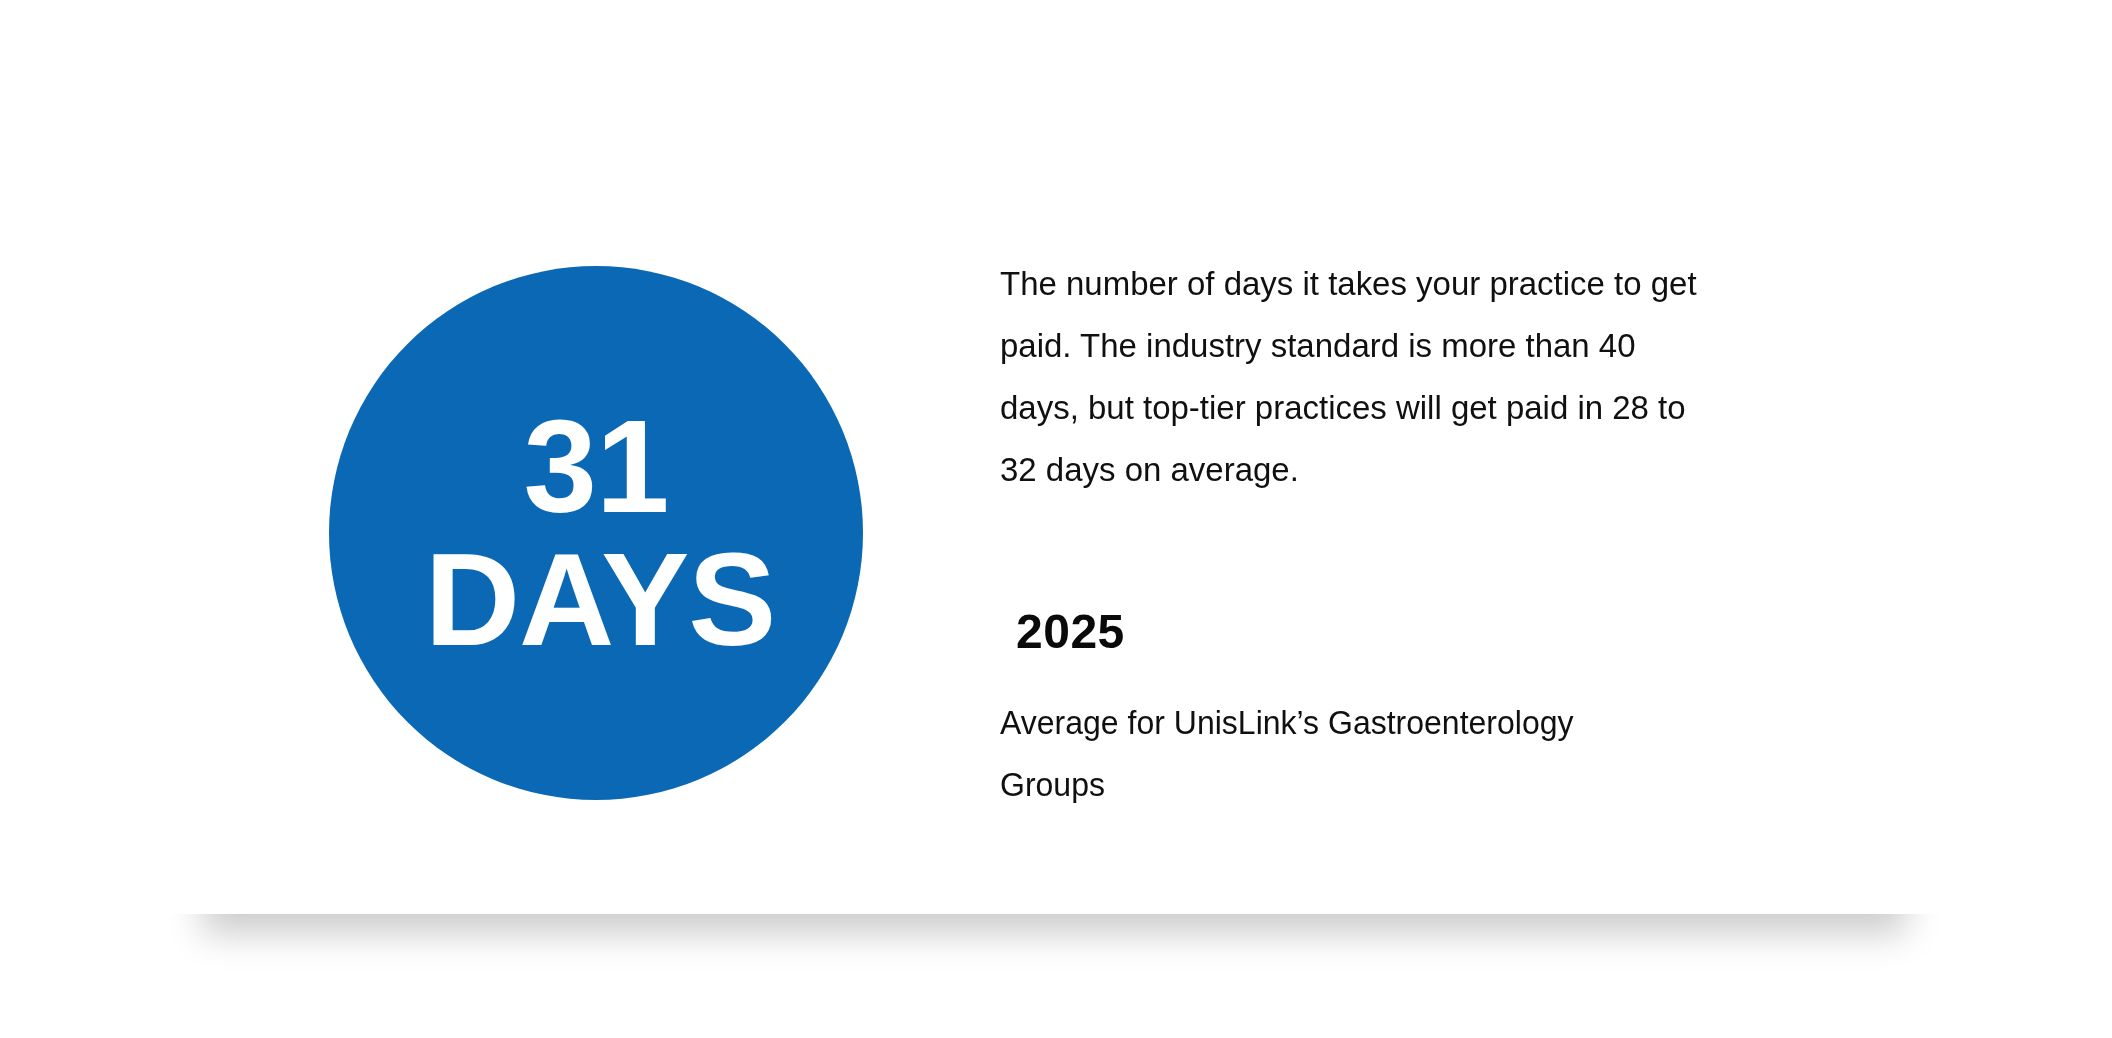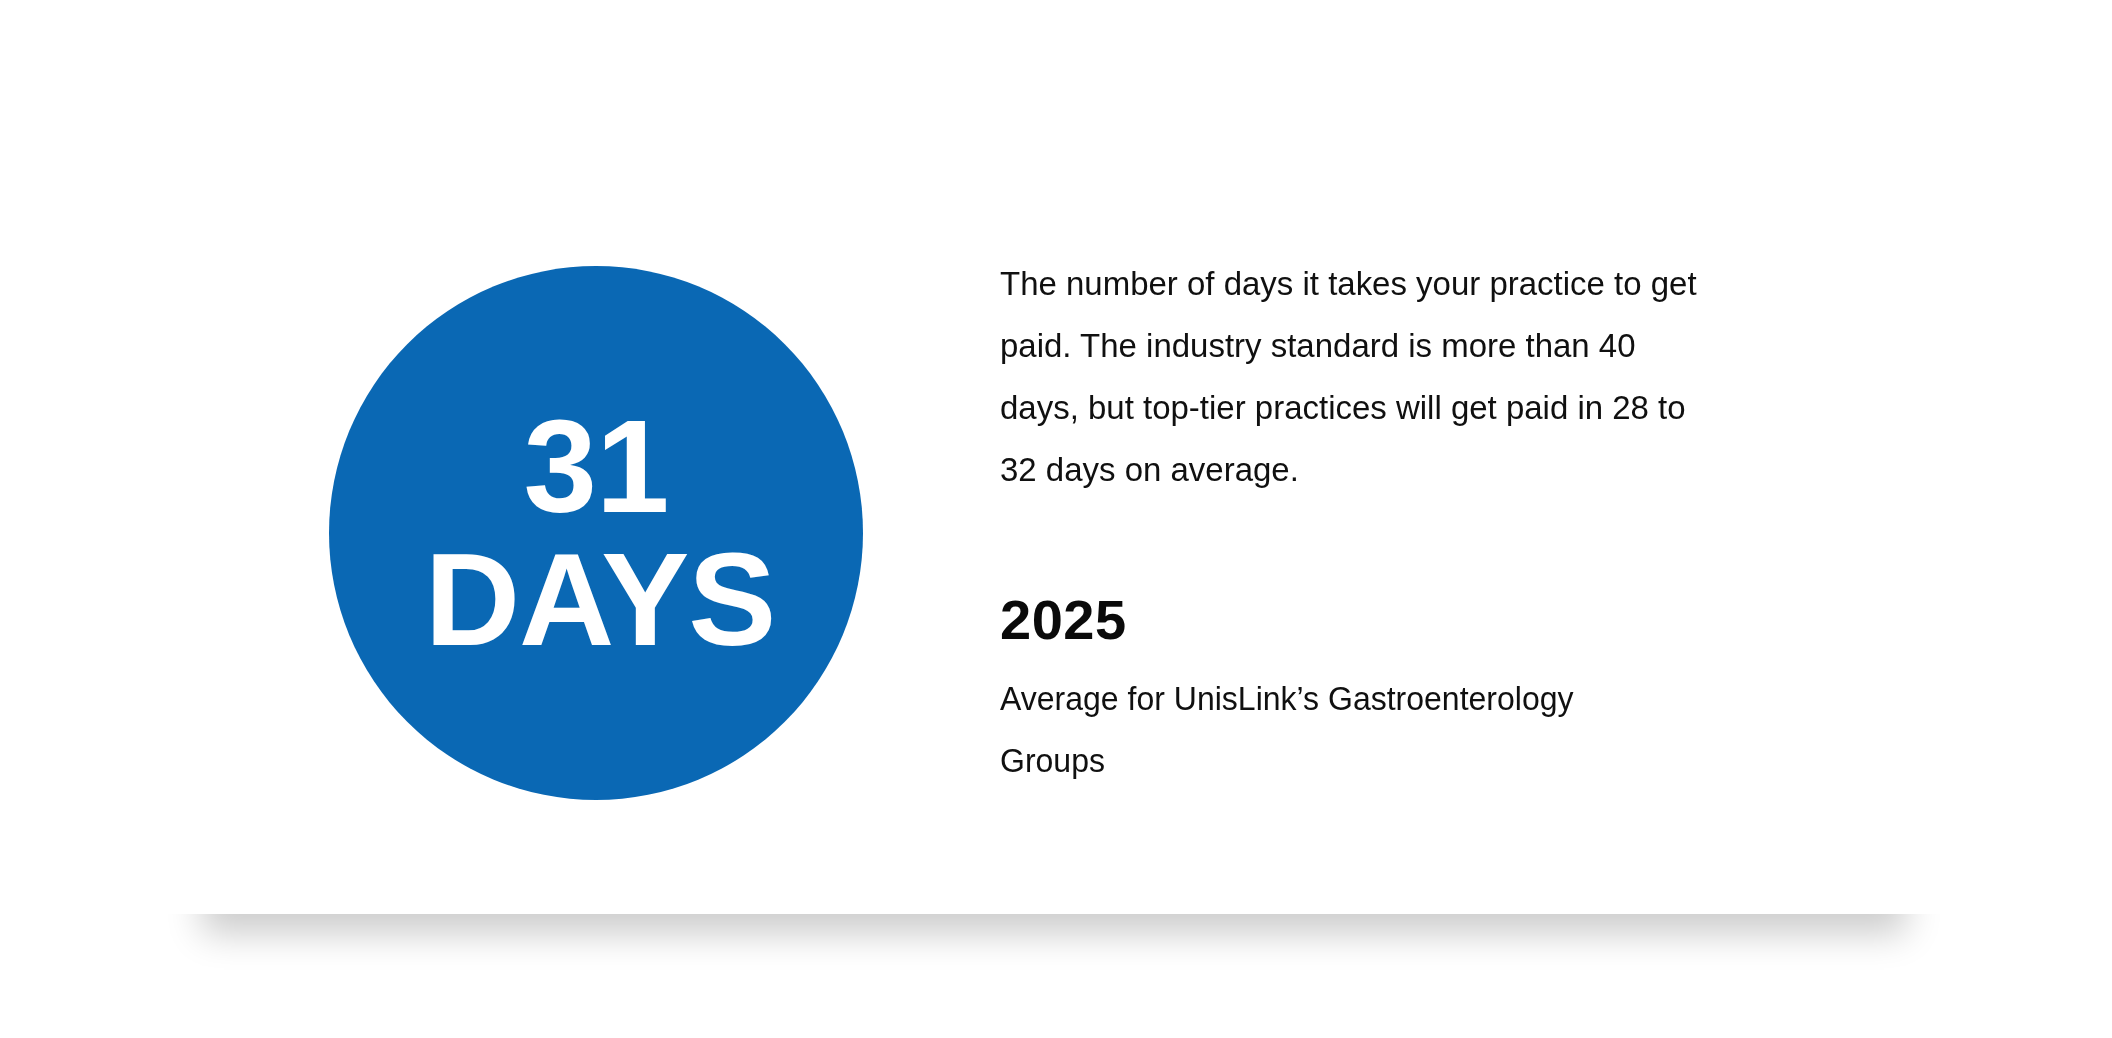--- a/index.html
+++ b/index.html
@@ -113,24 +113,24 @@
     line-height: 62px;
     color: #101010;
     margin: 0;
     transform: scaleX(0.97);
     transform-origin: left top;
   }
 
   .year {
     font-family: "Liberation Sans", sans-serif;
     font-weight: 700;
-    font-size: 56px;
+    font-size: 48px;
     line-height: 1;
     color: #0a0a0a;
-    margin: 0;
+    margin: 16px;
     padding-top: 92px;
     letter-spacing: 0.5px;
   }
 
   .caption {
     font-family: "Liberation Sans", sans-serif;
     font-weight: 400;
     font-size: 33px;
     line-height: 62px;
     color: #101010;

